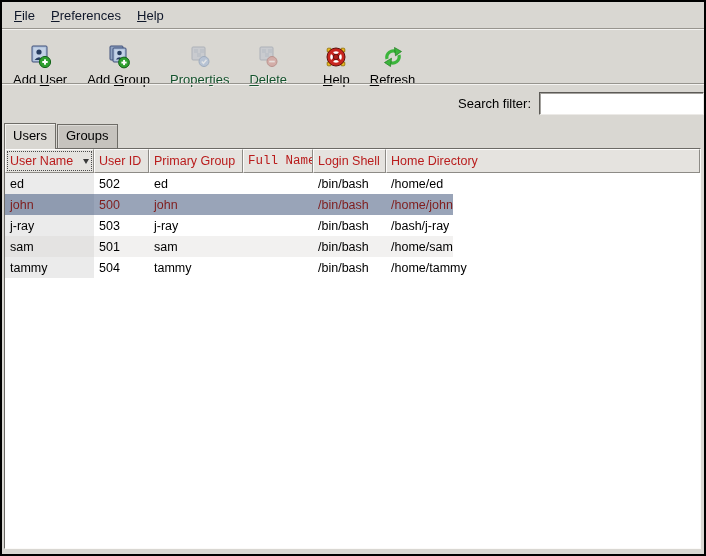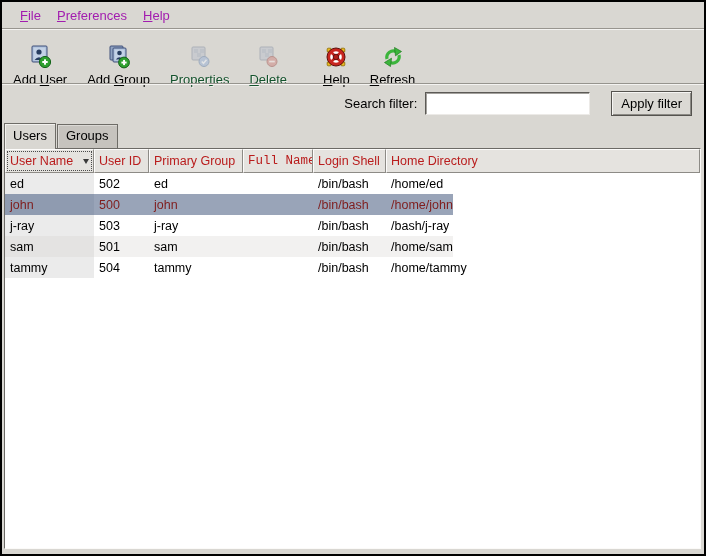--- a/index.html
+++ b/index.html
@@ -6,24 +6,24 @@
   html,body { width:706px; height:556px; }
   body { font-family:"Liberation Sans", sans-serif; }
   .window {
     position:relative; width:706px; height:556px;
     background:#d9d7d2; border:2px solid #000; overflow:hidden;
   }
 
   
   .menubar {
     position:absolute; top:0; left:0; right:0; height:27px;
-    display:flex; align-items:center; padding-left:10px;
+    display:flex; align-items:center; padding-left:4px;
     border-bottom:1px solid #98958f;
     box-shadow:0 1px 0 #f4f3f1;
-    font-size:13px; color:#a21caf;
+    font-size:13px; color:#0f172a;
   }
   .menu-item { padding:4px 8px; cursor:default; }
 
   
   .toolbar {
     position:absolute; top:28px; left:0; right:0; height:61px;
     display:flex; align-items:flex-end; padding:2px 0 4px 8px; gap:14px;
     font-size:13px;
   }
   .tool-btn { display:flex; flex-direction:column; align-items:center; gap:2px; padding:0 3px; cursor:default; }
@@ -208,21 +208,20 @@
         </svg>
       </span>
       <span><span></span><u>R</u><span>efresh</span></span>
     </div>
   </div>
   <div class="tool-sep"></div>
 
   <div class="filter-row">
     <span class="filter-label">Search filter:</span>
     <input class="filter-input" type="text" value="" style="">
-    <button class="apply-btn">Apply filter</button>
   </div>
 
   <div class="tabs">
     <span class="tab active">Users</span>
     <span class="tab inactive">Groups</span>
   </div>
 
   <div class="table-frame">
     <div class="header-row">
       <div class="th c0 sorted">

